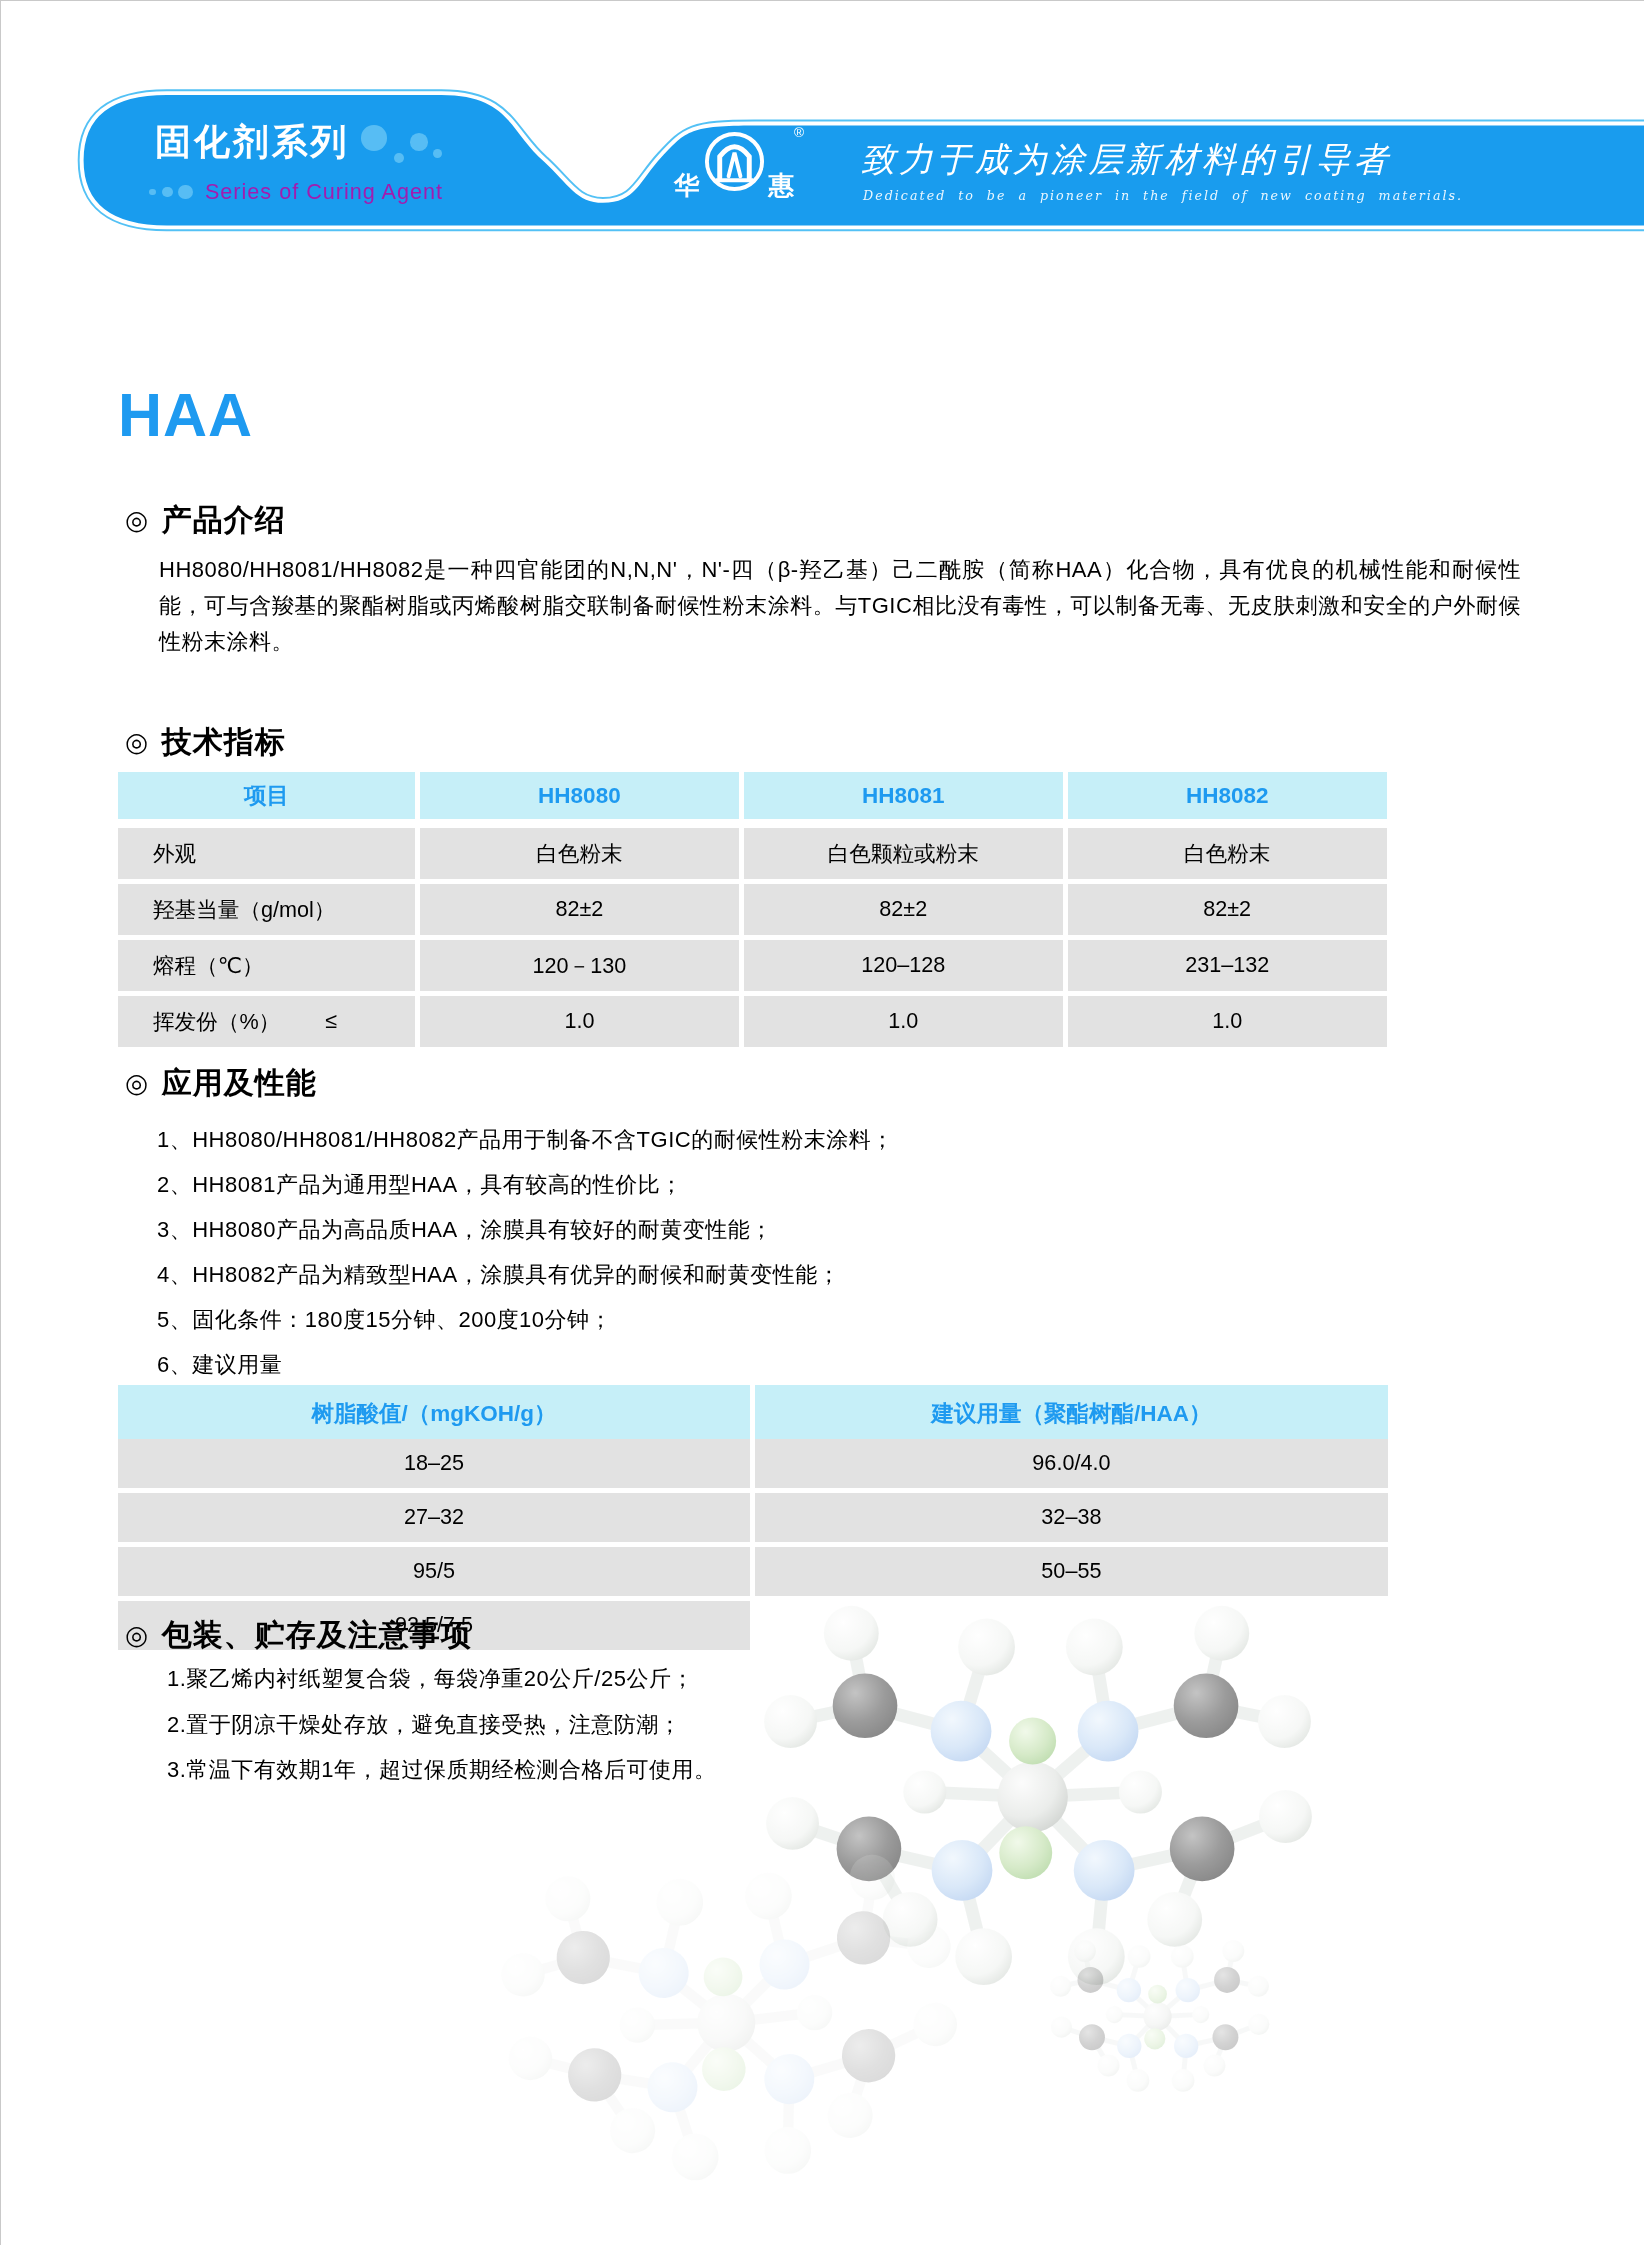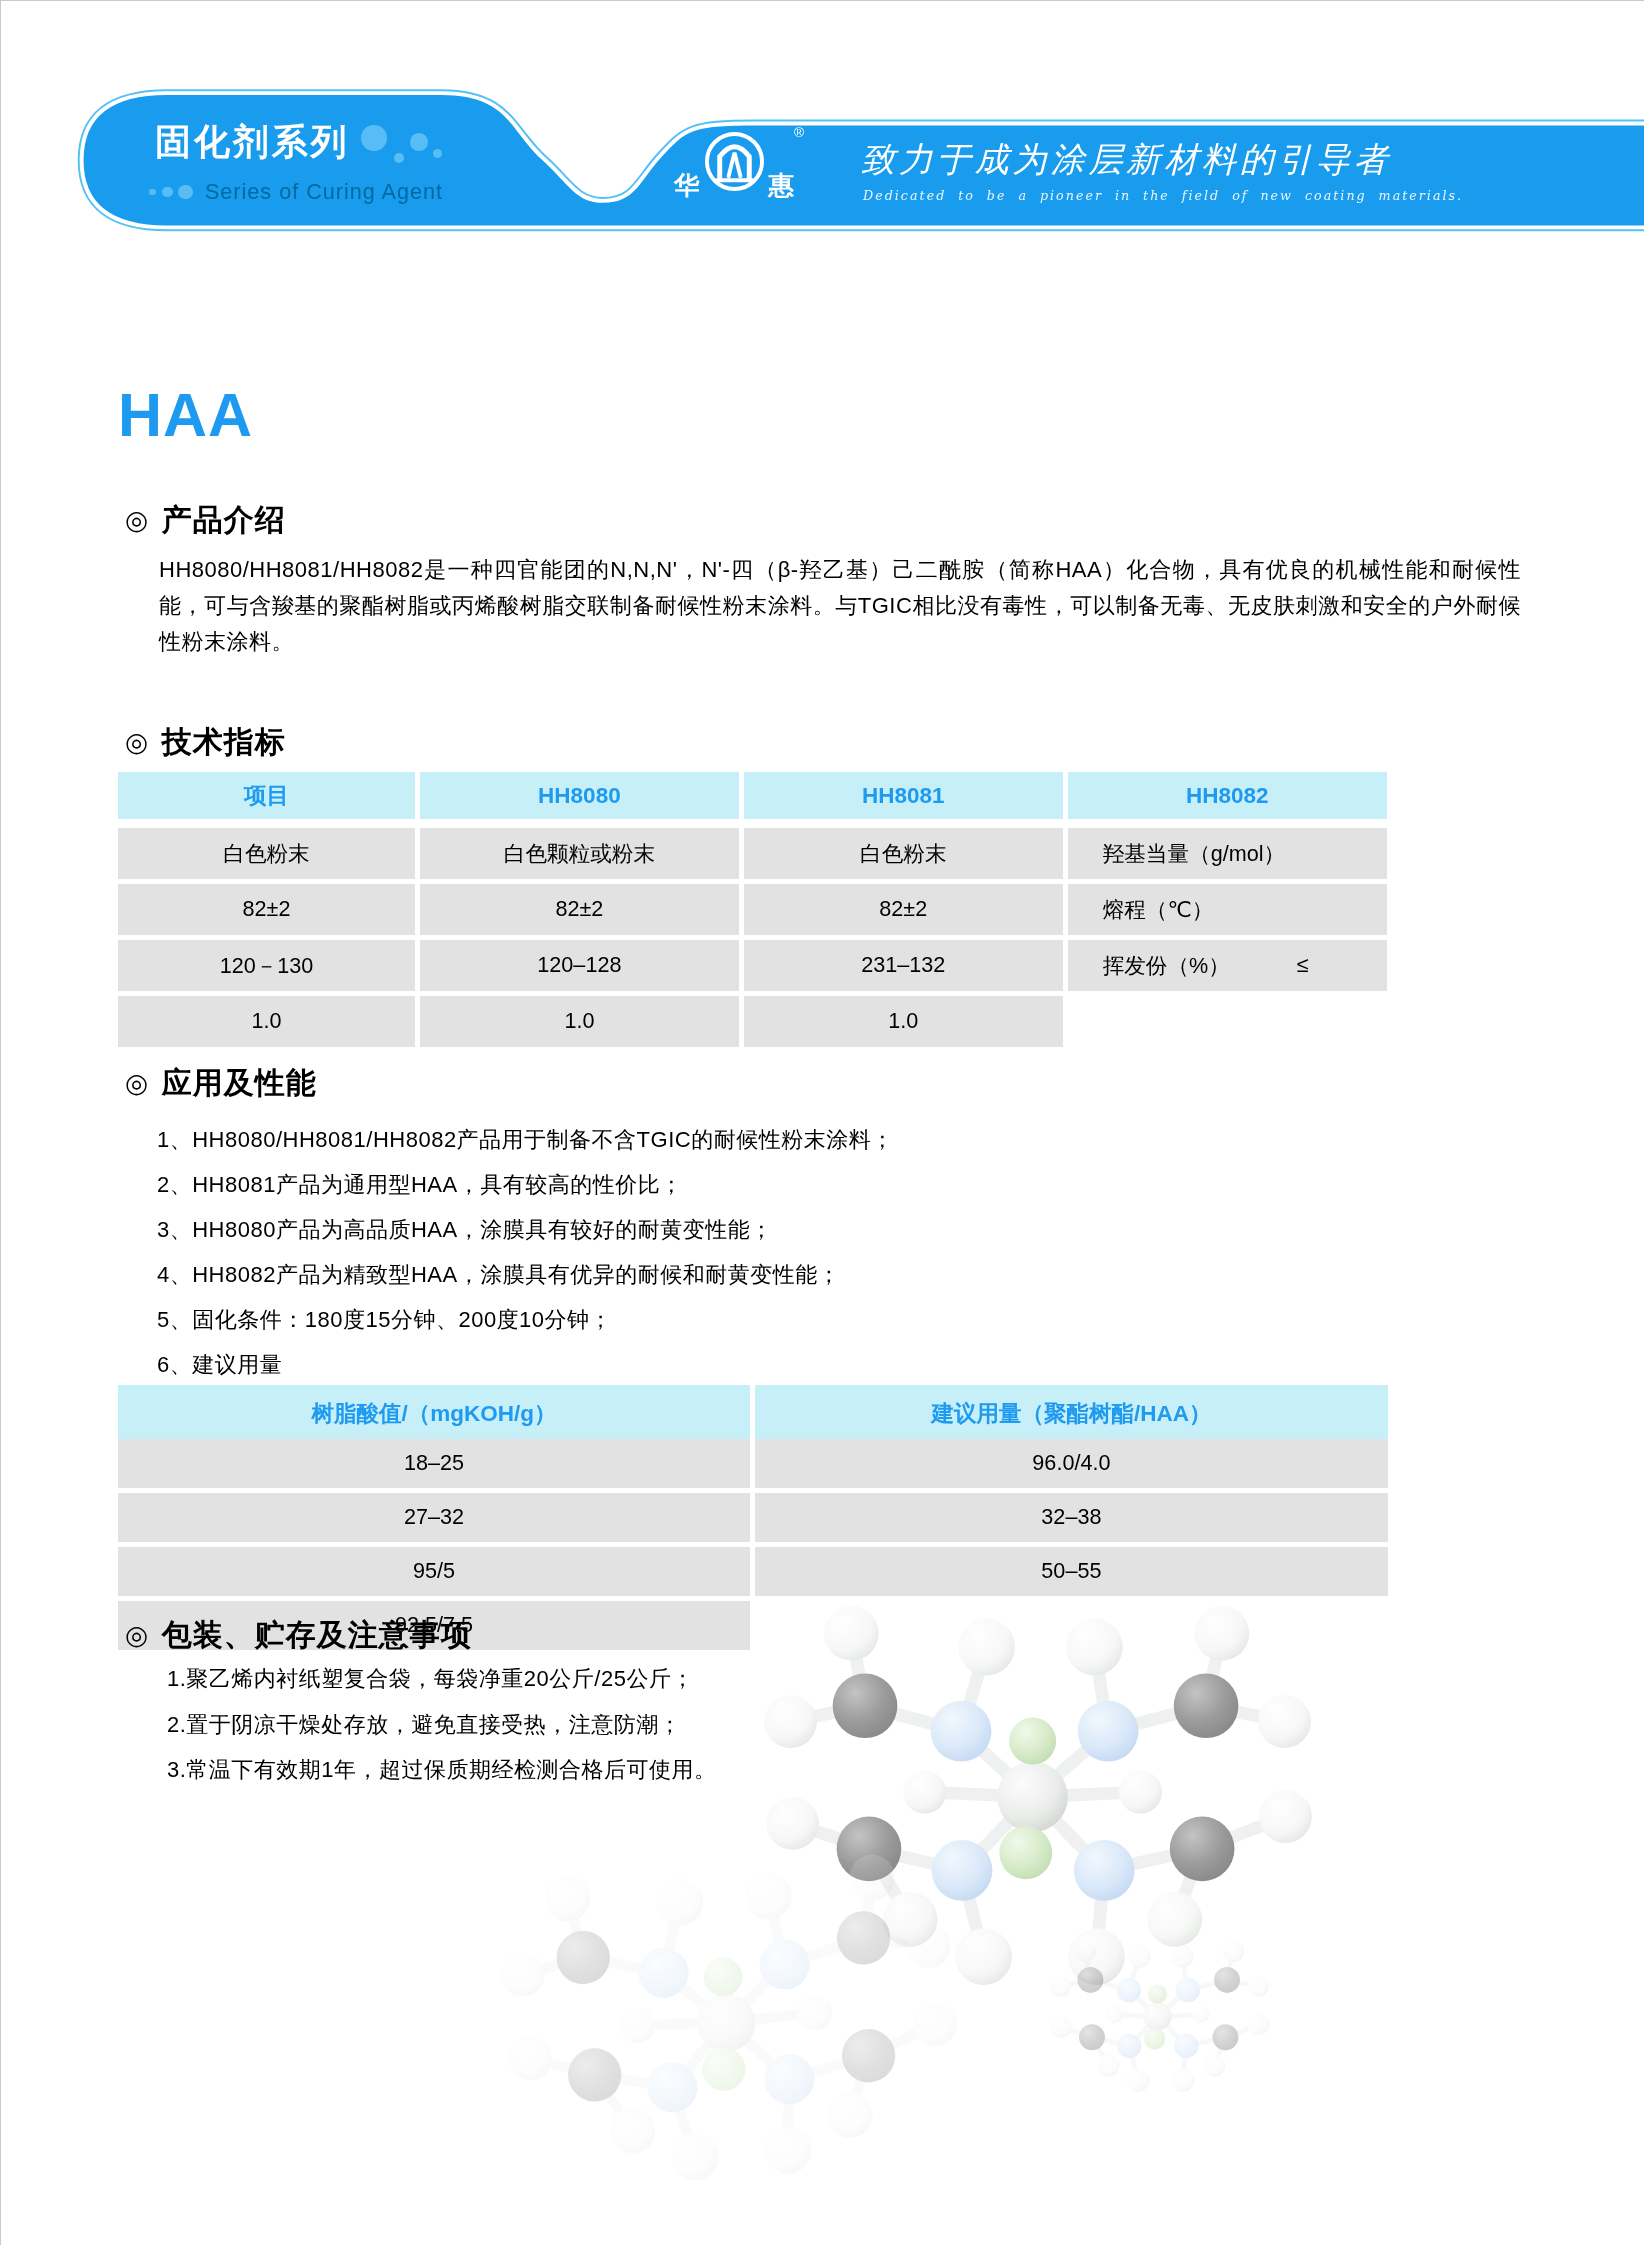--- a/index.html
+++ b/index.html
@@ -8,21 +8,21 @@
     margin:0 auto;overflow:hidden;
     box-shadow:inset 0 0 0 1px #c9c9c9;
     font-family:"Liberation Sans","DejaVu Sans",sans-serif;color:#000;
   }
   
   .banner-svg{position:absolute;left:0;top:0;width:1645px;height:245px;}
   .banner-content{position:absolute;left:0;top:0;width:1505px;height:245px;}
   .series-cn{position:absolute;left:155px;top:118px;font-size:36px;font-weight:bold;color:#fff;letter-spacing:2.9px;}
   .dot{position:absolute;border-radius:50%;background:#57bdf4;}
   .series-en-row{position:absolute;left:149px;top:179px;display:flex;align-items:center;gap:5.9px;}
-  .series-en{font-size:21.6px;color:#0369a1;margin-left:5.9px;letter-spacing:1px;}
+  .series-en{font-size:21.6px;color:#a21caf;margin-left:5.9px;letter-spacing:1px;}
   .sdot{border-radius:50%;background:#57bdf4;display:inline-block;}
   .logo-wrap{position:absolute;left:674px;top:129px;display:flex;align-items:flex-end;color:#fff;}
   .logo-cn{font-size:25.5px;font-weight:bold;line-height:1;}
   .logo-emblem{margin:0 2px;position:relative;}
   .logo-reg{position:absolute;left:794px;top:125px;font-size:13.7px;color:#fff;}
   .slogan-cn{position:absolute;left:861px;top:137px;font-size:34px;color:#fff;
     font-family:"DejaVu Serif","Liberation Serif",serif;font-style:italic;letter-spacing:3.9px;white-space:nowrap;}
   .slogan-en{position:absolute;left:863px;top:188px;font-size:12.7px;color:#eaf7ff;
     font-family:"DejaVu Serif","Liberation Serif",serif;font-style:italic;letter-spacing:2px;word-spacing:5.9px;white-space:nowrap;}
   
@@ -113,20 +113,21 @@
     <span class="sec-marker">◎</span>
     <span class="sec-title">技术指标</span>
   </div>
 
   <div class="tbl tbl1">
     <div class="cell h">项目</div>
     <div class="cell h">HH8080</div>
     <div class="cell h">HH8081</div>
     <div class="cell h">HH8082</div>
 
+    <div class="cell d lbl">外观</div>
     <div class="cell d">白色粉末</div>
     <div class="cell d">白色颗粒或粉末</div>
     <div class="cell d">白色粉末</div>
 
     <div class="cell d lbl">羟基当量（g/mol）</div>
     <div class="cell d">82±2</div>
     <div class="cell d">82±2</div>
     <div class="cell d">82±2</div>
 
     <div class="cell d lbl">熔程（℃）</div>

